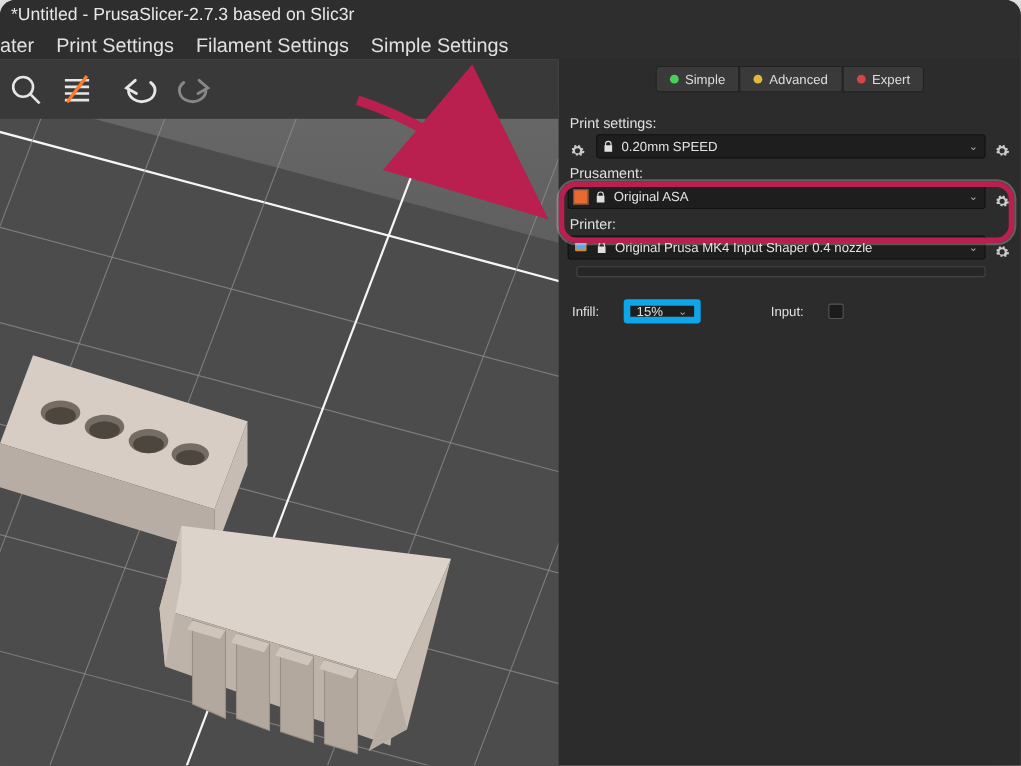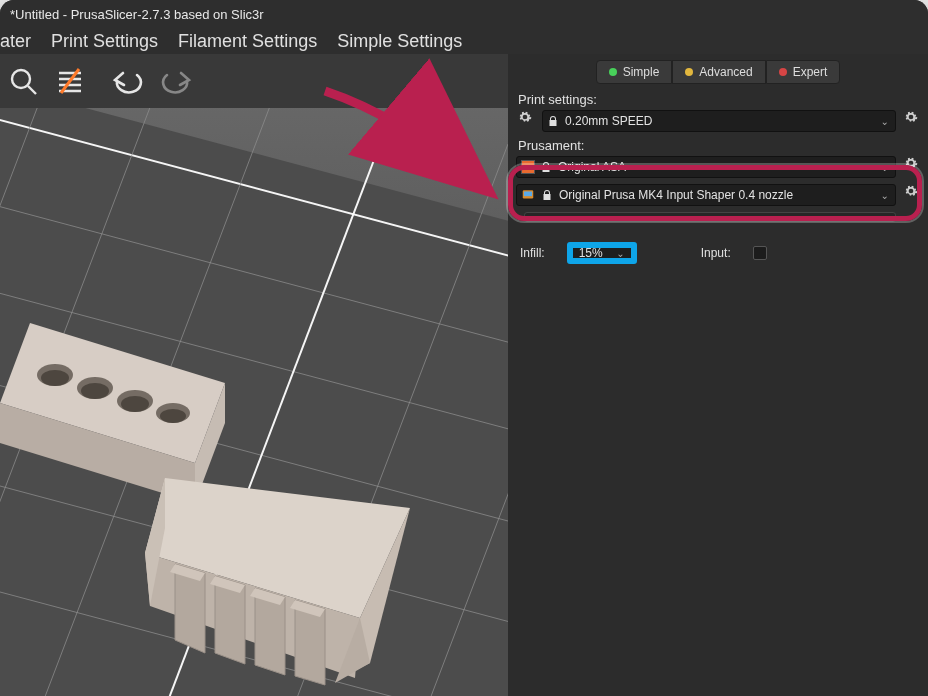--- a/index.html
+++ b/index.html
@@ -6,21 +6,21 @@
   html, body { width: 928px; height: 696px; overflow: hidden; font-family: -apple-system, BlinkMacSystemFont, "Segoe UI", Arial, sans-serif; background: #f0f0f0; }
   .window {
     position: absolute; left: 0; top: 0; width: 928px; height: 696px;
     background: #2a2a2a;
     border-radius: 14px 14px 0 0;
     box-shadow: 0 8px 30px rgba(0,0,0,0.4);
     overflow: hidden;
   }
   .titlebar {
     height: 28px; display: flex; align-items: center; padding-left: 10px;
-    color: #e8e8e8; font-size: 13px; font-weight: 500;
+    color: #e8e8e8; font-size: 16px; font-weight: 500;
     background: #2e2e2e;
   }
   .menubar {
     height: 26px; display: flex; align-items: center;
     background: #2e2e2e; color: #e0e0e0; font-size: 18px;
   }
   .menubar .menu-item { padding: 4px 10px; cursor: default; white-space: nowrap; }
   .menubar .menu-item.cut { padding-left: 0; }
 
   .worksplit { display: flex; height: calc(100% - 54px); }
@@ -38,36 +38,36 @@
   .tb-sep { width: 14px; }
 
   
   .viewport {
     position: absolute; left: 0; top: 0; right: 0; bottom: 0;
     background: linear-gradient(180deg, #5b5b5b 0%, #444 60%, #3a3a3a 100%);
   }
   .grid-svg { position: absolute; inset: 0; }
 
   
-  .mode-row { display: flex; justify-content: center; gap: 0; margin-bottom: 8px; }
+  .mode-row { display: flex; justify-content: center; gap: 0; margin-bottom: 20px; }
   .mode-pill {
     display: flex; align-items: center; gap: 6px;
     background: #3a3a3a; color: #ddd; font-size: 12px;
     padding: 4px 12px; border: 1px solid #222;
   }
   .mode-pill:first-child { border-radius: 4px 0 0 4px; }
   .mode-pill:last-child { border-radius: 0 4px 4px 0; }
   .dot { width: 8px; height: 8px; border-radius: 50%; }
   .dot.green  { background: #48d15a; }
   .dot.yellow { background: #e2b73e; }
   .dot.red    { background: #d64545; }
 
   
   .section-label { color: #e0e0e0; font-size: 13px; margin: 3px 2px 3px 2px; }
-  .select-row { display: flex; align-items: flex-start; gap: 6px; margin-bottom: 6px; }
+  .select-row { display: flex; align-items: flex-end; gap: 6px; margin-bottom: 6px; }
   .select {
     flex: 1; display: flex; align-items: center; height: 22px;
     background: #1e1e1e; border: 1px solid #111; border-radius: 3px;
     color: #e2e2e2; font-size: 12px; padding: 0 2px 0 4px; position: relative;
   }
   .select .chev { margin-left: auto; margin-right: 4px; font-size: 10px; color: #aaa; }
   .select .swatch { width: 14px; height: 14px; border: 1px solid #555; margin-right: 5px; background: #e86a30; }
   .select .lock { margin-right: 6px; display: inline-flex; }
   .select .printer-ic { margin-right: 6px; display: inline-flex; }
   .gear-outside { width: 18px; display: flex; align-items: center; justify-content: center; color: #ccc; }
@@ -303,20 +303,21 @@
           <span class="chev">⌄</span>
         </div>
         <div class="gear-outside">
           <svg width="14" height="14" viewBox="0 0 24 24">
               <path fill="#ccc" d="M12 8a4 4 0 1 0 0 8 4 4 0 0 0 0-8zm9 4l2 1-1 3-2-.5-1.5 1.5.5 2-3 1-1-2h-2l-1 2-3-1 .5-2L6 16l-2 .5-1-3 2-1v-1l-2-1 1-3 2 .5L7 6l-.5-2 3-1 1 2h2l1-2 3 1-.5 2L18 8l2-.5 1 3-2 1v1z"></path>
             </svg>
         </div>
       </div>
 
       <div class="printer-block">
+        <div class="section-label">Printer:</div>
         <div class="select-row">
           <div class="select">
             <span class="printer-ic">
               <svg width="14" height="14" viewBox="0 0 24 24">
                   <rect x="3" y="4" width="18" height="14" rx="2" fill="#d98b2a"></rect>
                   <rect x="5" y="6" width="14" height="8" fill="#5aa9e6"></rect>
                 </svg>
             </span>
             <span class="lock">
               <svg width="12" height="12" viewBox="0 0 24 24">

